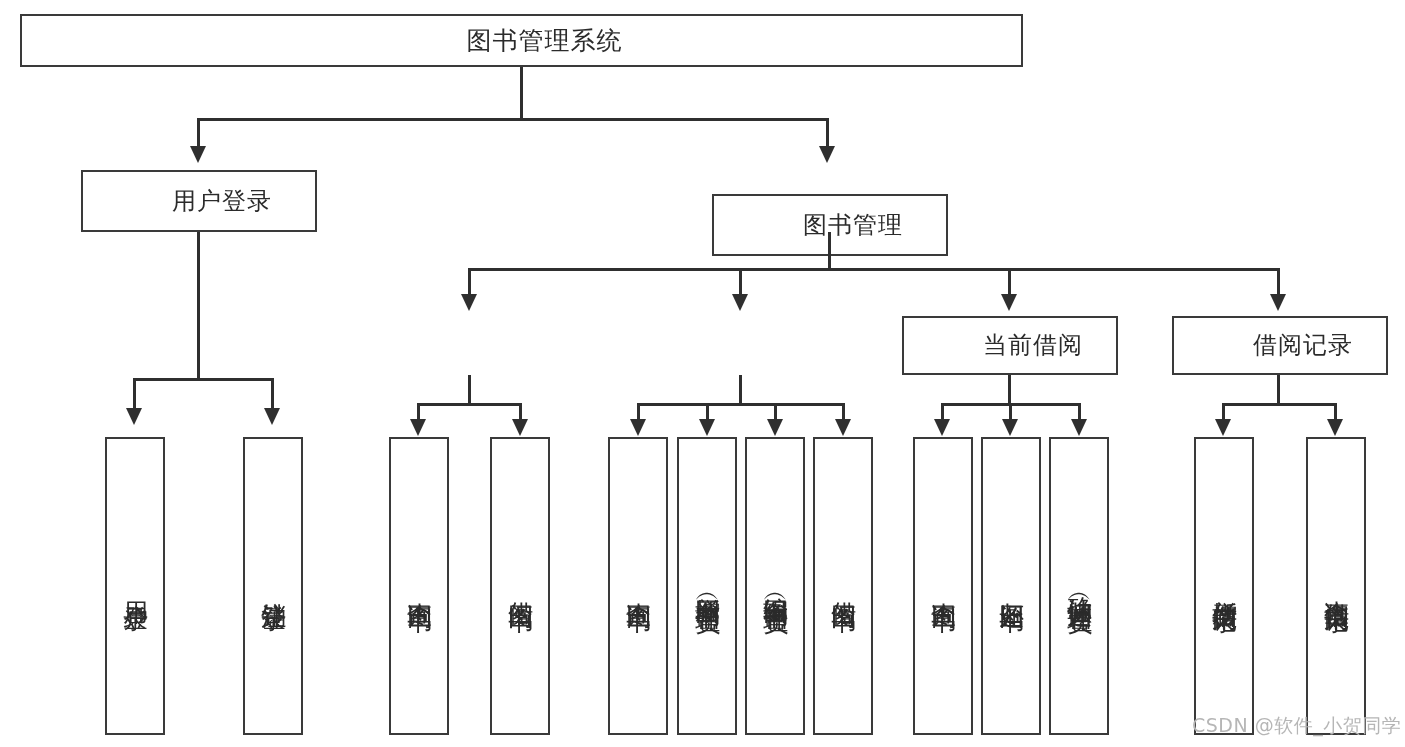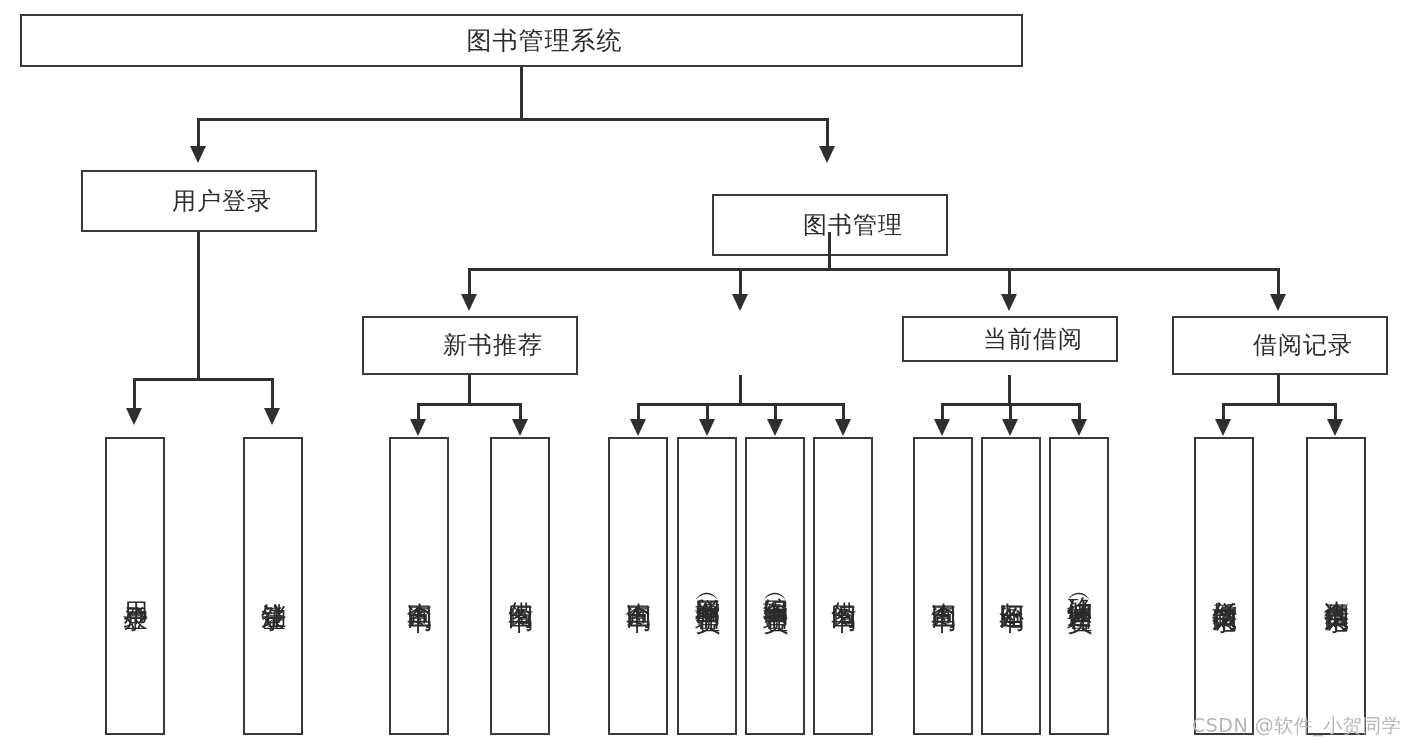--- a/index.html
+++ b/index.html
@@ -120,22 +120,21 @@
 
   <div class="ln vert" style="left:739px; top:268px; width:3px; height:28px;"></div>
   <div class="arrow" style="left:732px; top:294px;"></div>
 
   <div class="ln vert" style="left:1008px; top:268px; width:3px; height:28px;"></div>
   <div class="arrow" style="left:1001px; top:294px;"></div>
 
   <div class="ln vert" style="left:1277px; top:268px; width:3px; height:28px;"></div>
   <div class="arrow" style="left:1270px; top:294px;"></div>
 
-  <div class="node h" style="left:362px; top:316px; width:216px; height:59px;">新书推荐</div>
-  <div class="node h" style="left:902px; top:316px; width:216px; height:46px;">当前借阅</div>
+  <div class="node h" style="left:902px; top:316px; width:216px; height:59px;">当前借阅</div>
   <div class="node h" style="left:1172px; top:316px; width:216px; height:59px;text-align:right;">借阅记录</div>
 
   <div class="ln vert" style="left:468px; top:375px; width:3px; height:30px;"></div>
   <div class="ln horz" style="left:417px; top:403px; width:104px; height:3px;"></div>
   <div class="ln vert" style="left:417px; top:403px; width:3px; height:18px;"></div>
   <div class="arrow" style="left:410px; top:419px;"></div>
   <div class="ln vert" style="left:519px; top:403px; width:3px; height:18px;"></div>
   <div class="arrow" style="left:512px; top:419px;"></div>
 
   <div class="node v" style="left:389px; top:437px; width:60px; height:298px;">

